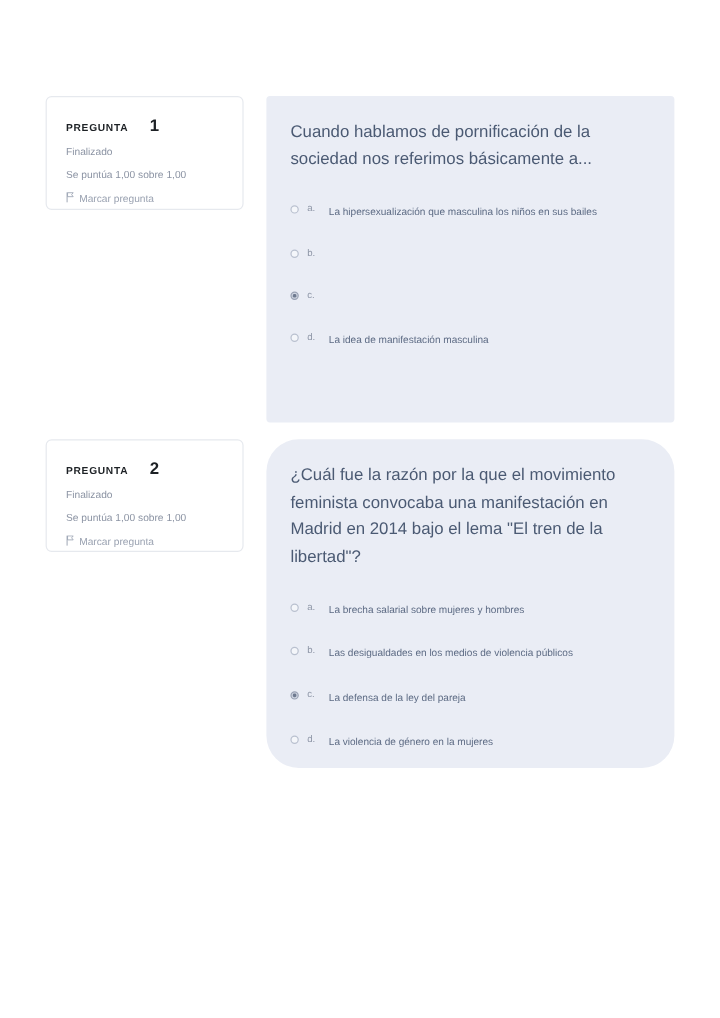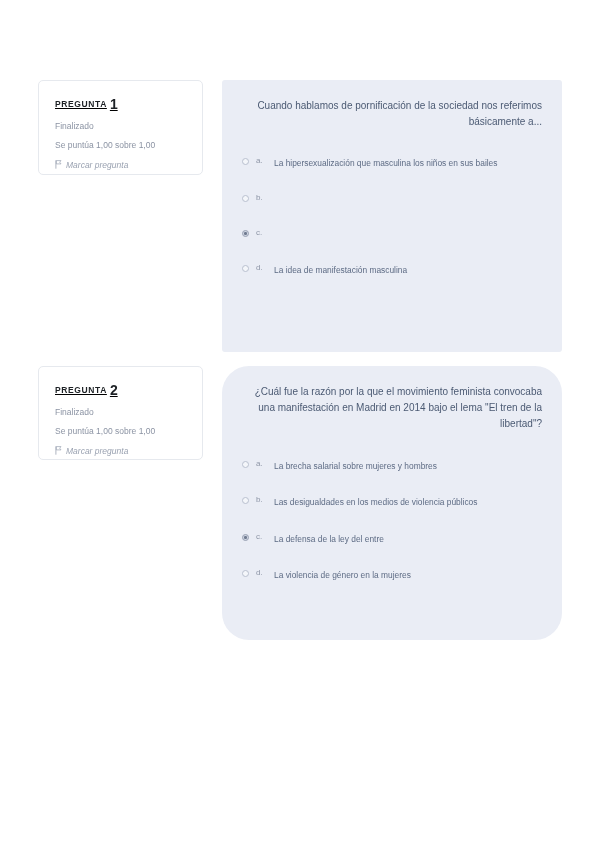--- a/index.html
+++ b/index.html
@@ -45,24 +45,23 @@
     border: 1px solid #e6e9ee;
     border-radius: 5px;
     padding: 16px 14px 16px 16px;
   }
   #qblock-1 .info-card { height: 95px; }
   #qblock-2 .info-card { height: 94px; }
 
   .q-heading {
     margin: 0 0 9px 0;
     display: flex;
-    align-items: center;
-    gap: 3px;
+    align-items: flex-end;
+    gap: 18px;
     white-space: nowrap;
-    text-decoration: underline;
   }
   .q-heading .q-word {
     font-size: 8.5px;
     font-weight: bold;
     letter-spacing: 0.6px;
     color: #1d2125;
     text-transform: uppercase;
   }
   .q-heading .q-num {
     font-size: 14px;
@@ -71,21 +70,21 @@
     line-height: 1;
   }
 
   .q-meta {
     font-size: 8.5px;
     line-height: 1.45;
     color: #8b93a3;
     margin-bottom: 7px;
     white-space: nowrap;
   }
-  .q-meta:last-child { margin-bottom: 0; font-style: italic; }
+  .q-meta:last-child { margin-bottom: 0; }
 
   .flag-row {
     display: flex;
     align-items: center;
     gap: 4px;
     white-space: nowrap;
   }
   .flag-icon {
     display: inline-block;
     width: 7px;
@@ -107,26 +106,25 @@
     width: 340px;
     box-sizing: border-box;
     background: #eaedf5;
     border-radius: 3px;
     padding: 18px 20px 22px 20px;
   }
   #qblock-1 .q-panel { height: 272px; }
   #qblock-2 .q-panel { height: 274px; border-radius: 27px; }
 
   .q-text {
-    font-size: 10px;
+    font-size: 14px;
     line-height: 1.62;
     color: #4b5a73;
     margin: 0 0 26px 0;
     max-width: 300px;
-    text-align: right;
   }
 
   .answers {
     margin: 0;
     padding: 0;
     list-style: none;
   }
 
   .answer {
     display: flex;
@@ -259,21 +257,21 @@
           <span class="answer-text">La brecha salarial sobre mujeres y hombres</span>
         </li>
         <li class="answer">
           <span class="radio"></span>
           <span class="answer-letter">b.</span>
           <span class="answer-text">Las desigualdades en los medios de violencia públicos</span>
         </li>
         <li class="answer">
           <span class="radio checked"></span>
           <span class="answer-letter">c.</span>
-          <span class="answer-text">La defensa de la ley del entre</span>
+          <span class="answer-text">La defensa de la ley del pareja</span>
         </li>
         <li class="answer">
           <span class="radio"></span>
           <span class="answer-letter">d.</span>
           <span class="answer-text">La violencia de género en la mujeres</span>
         </li>
       </ul>
     </div>
   </div>
 

